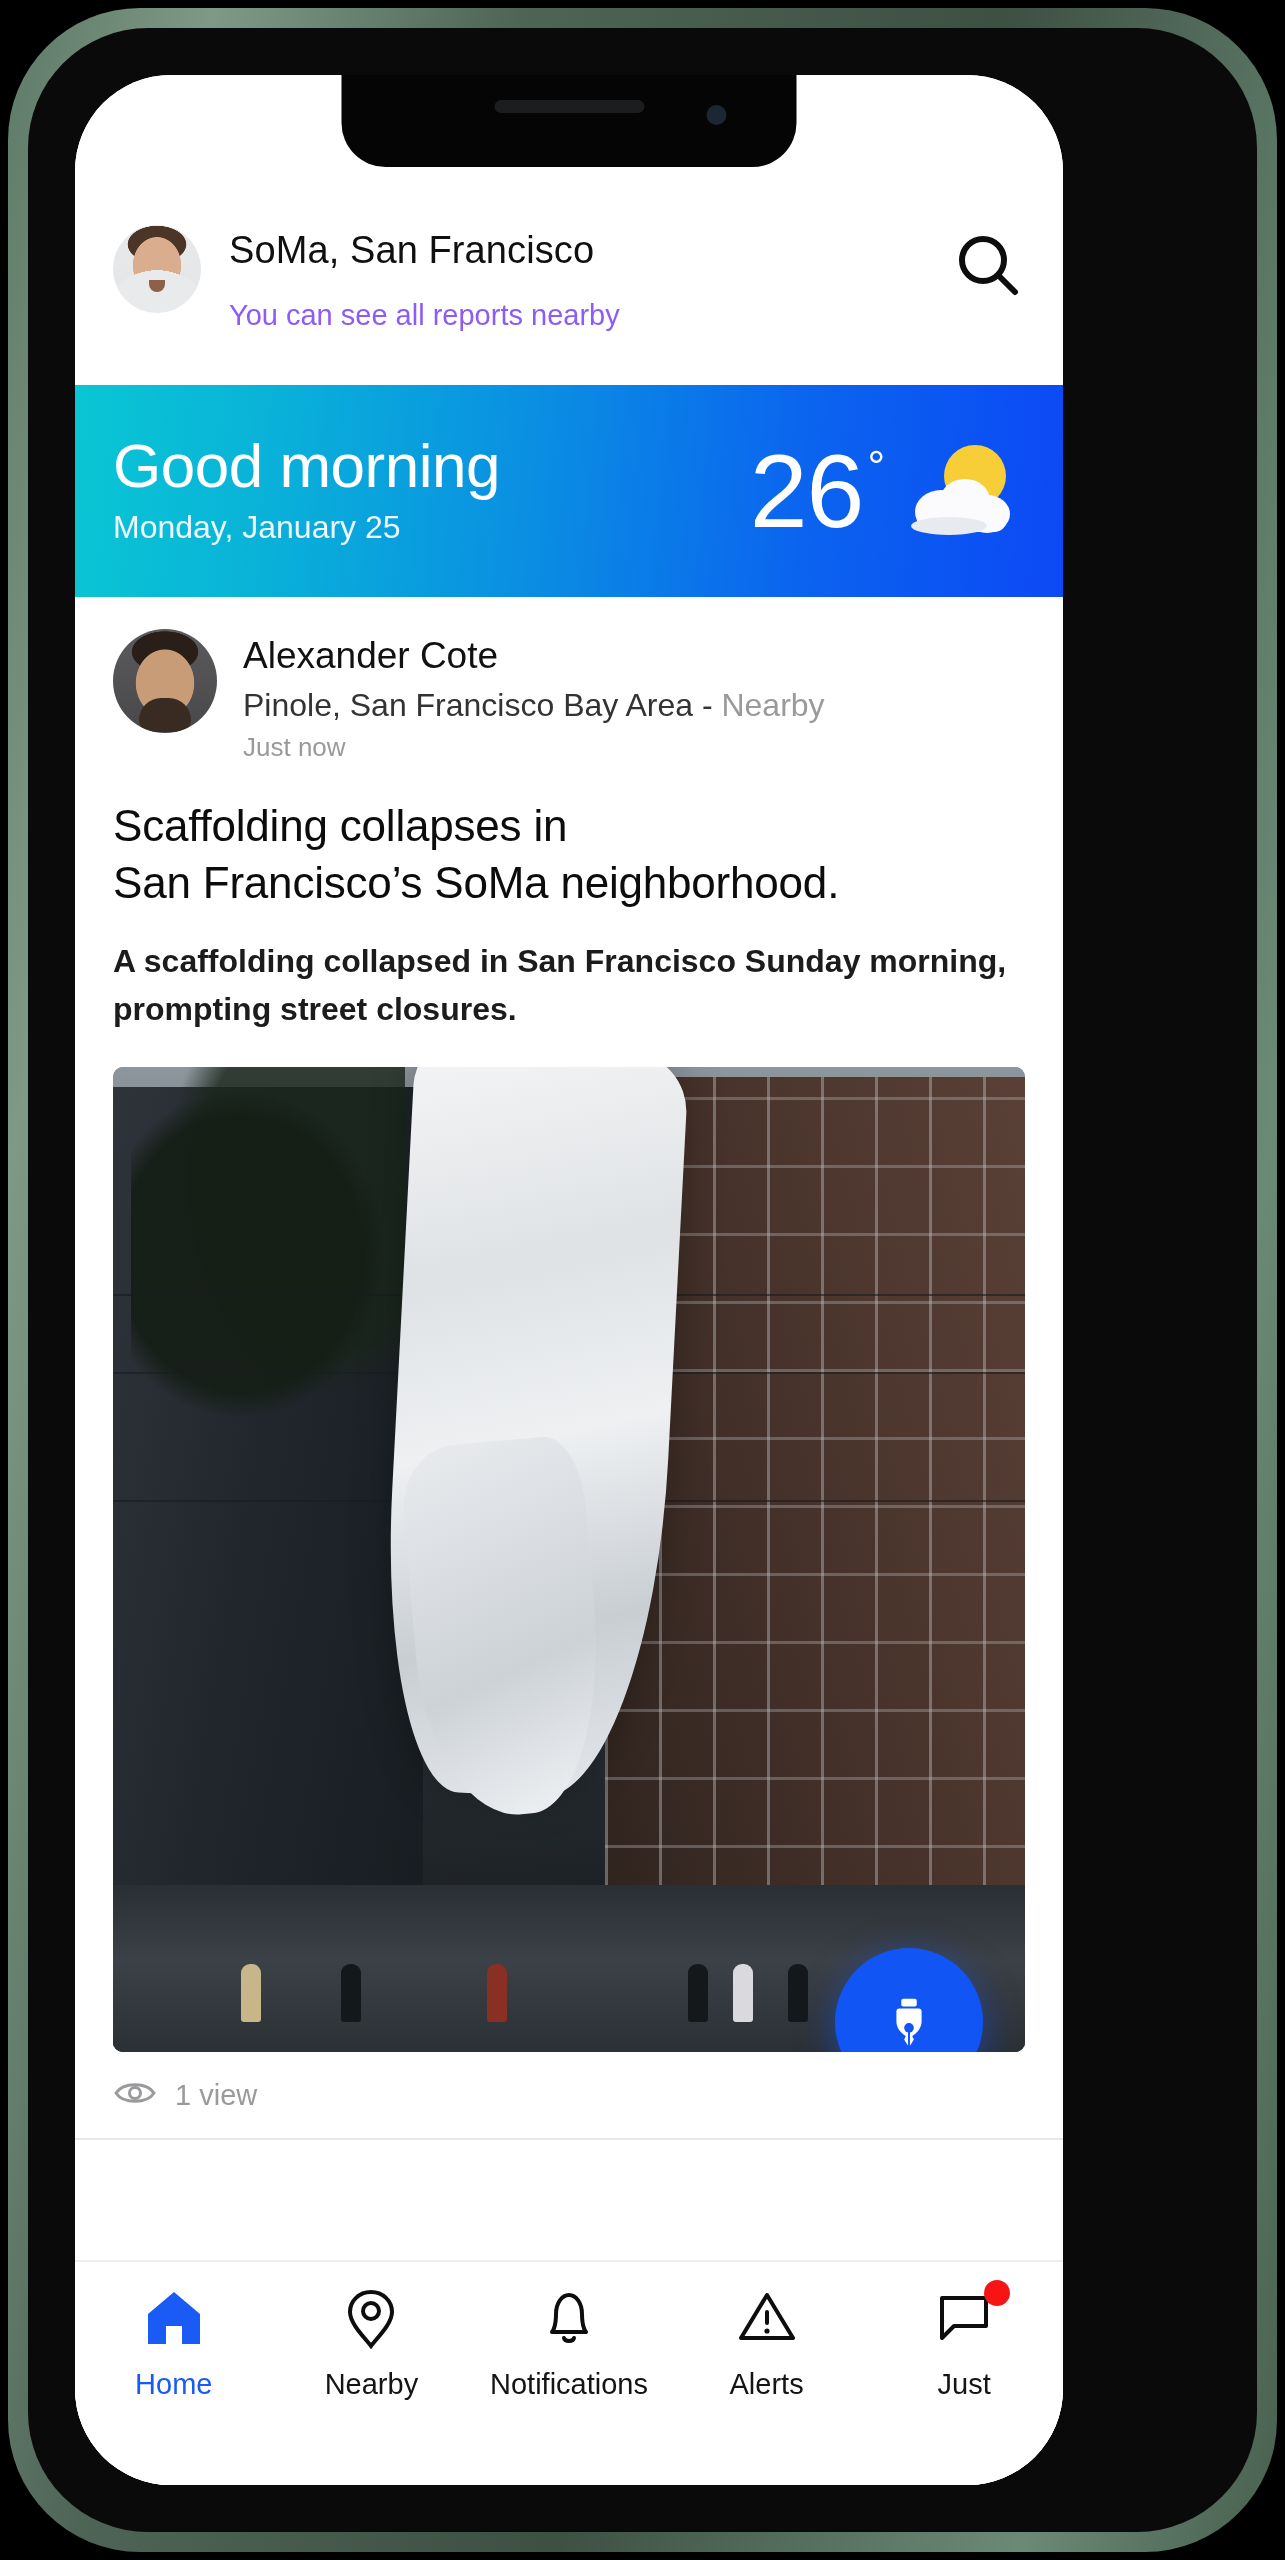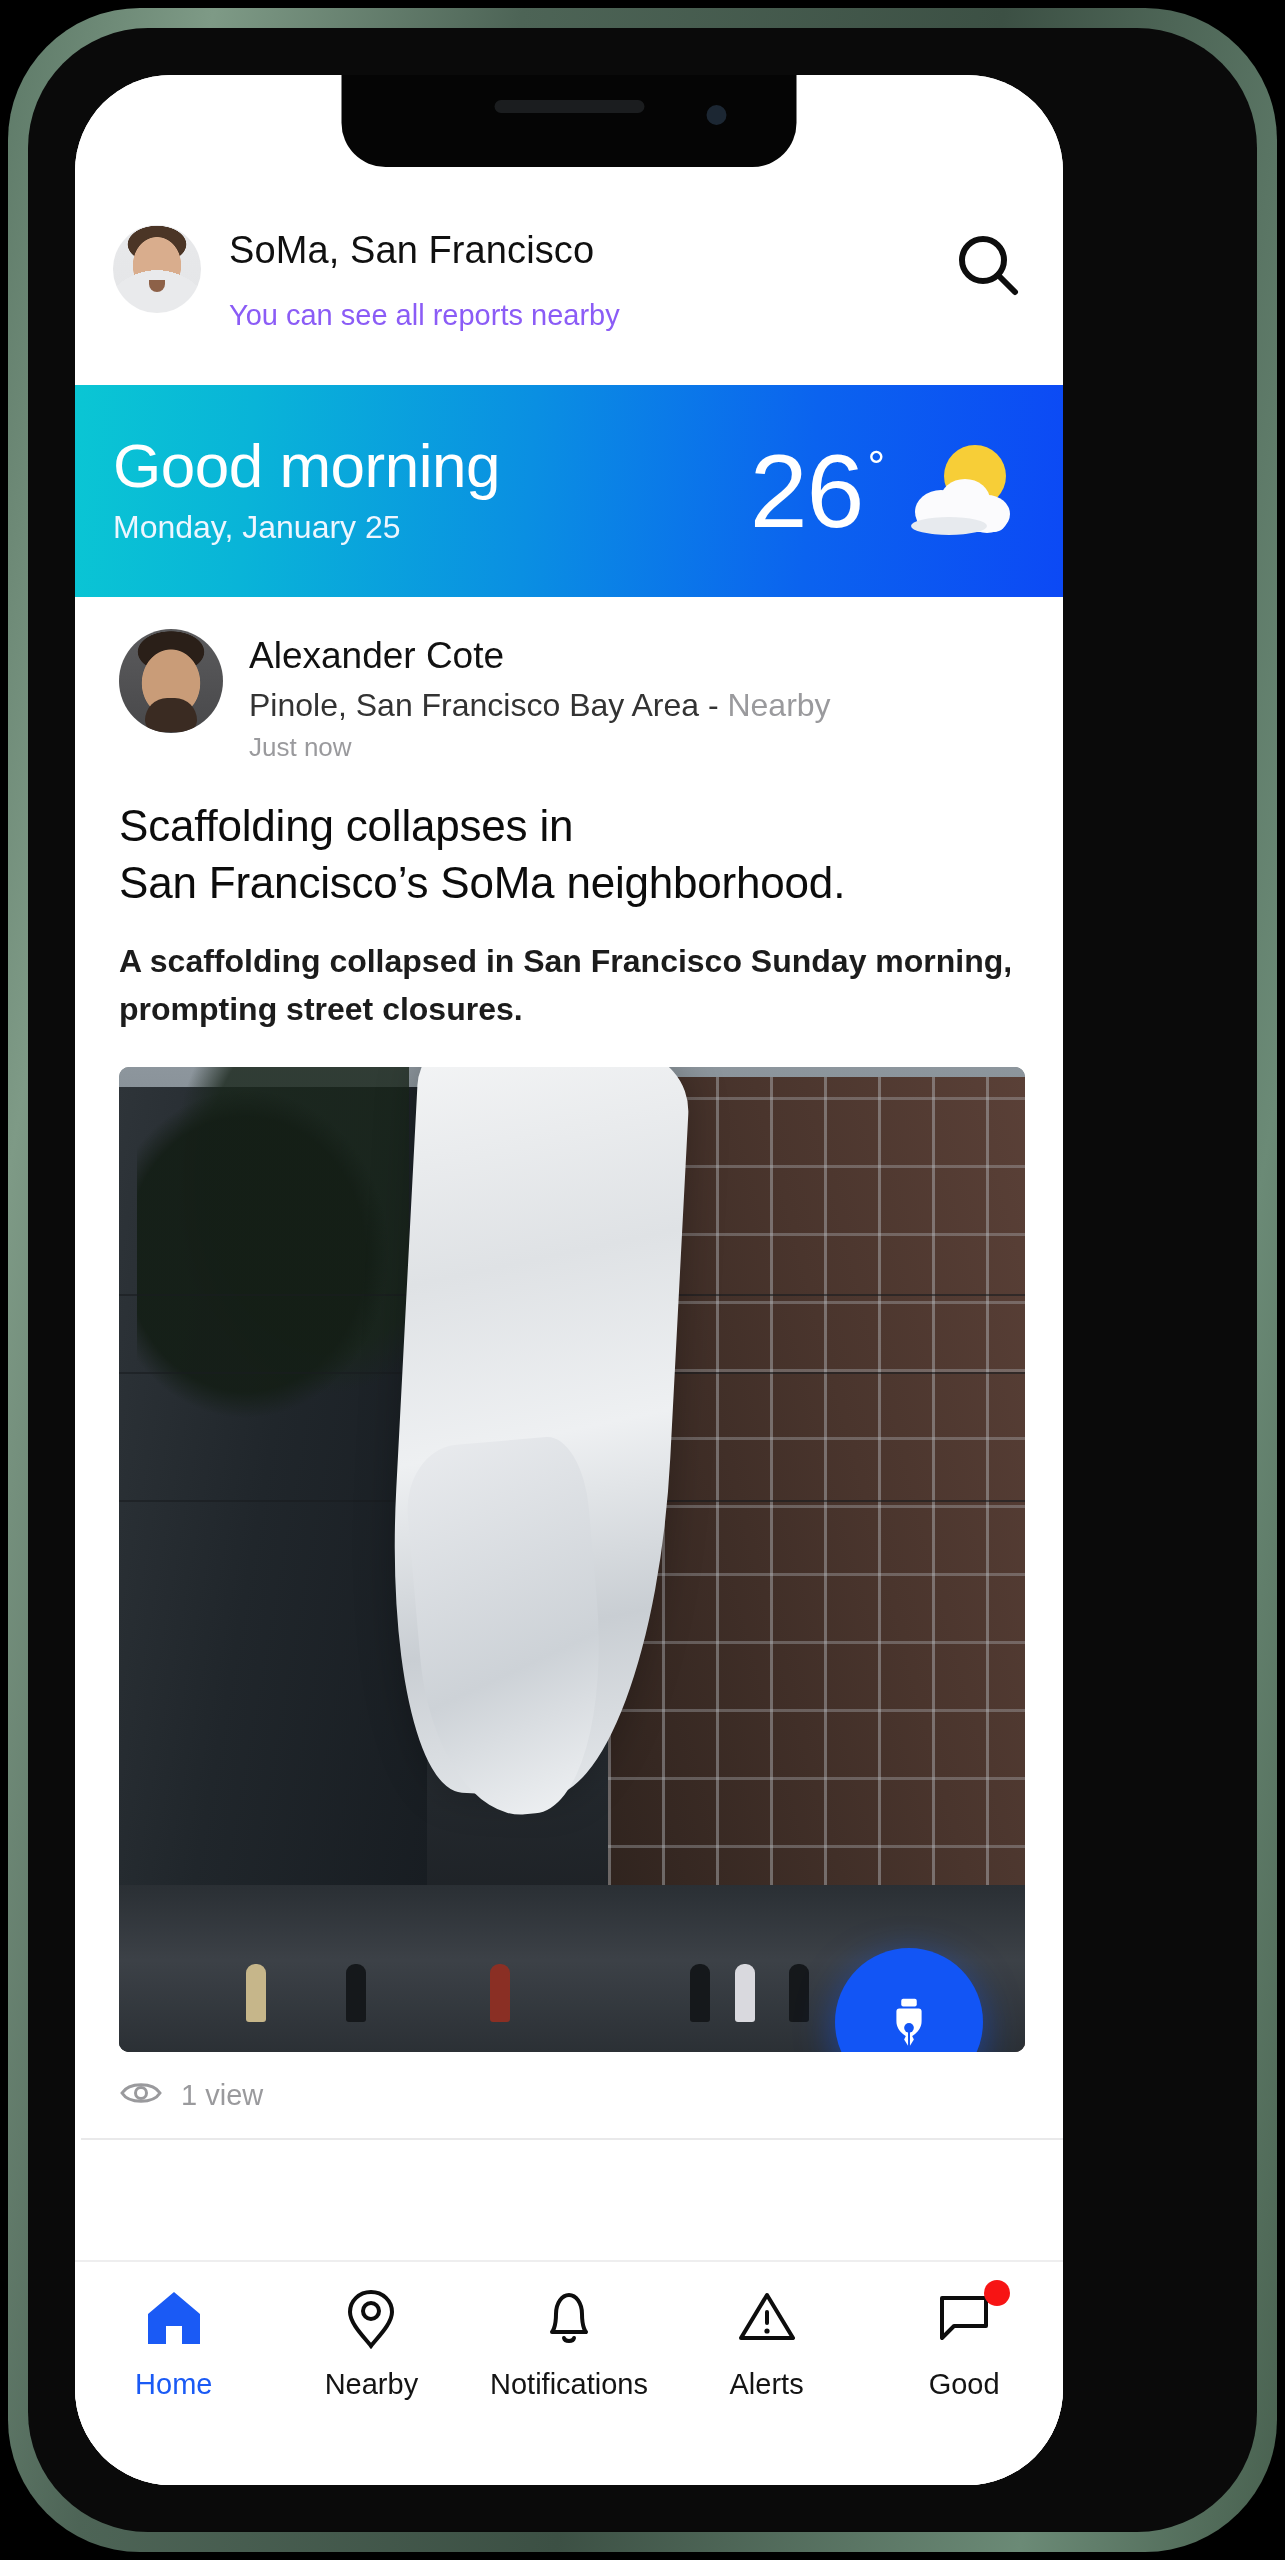--- a/index.html
+++ b/index.html
@@ -161,21 +161,21 @@
     font-size: 44px;
     color: #ffffff;
     font-weight: 300;
     line-height: 44px;
     margin-top: 4px;
     margin-left: 4px;
   }
   #weather-icon { width: 120px; height: 110px; position: relative; }
 
   
-  #feed { position: absolute; left:0; top: 522px; width: 100%; bottom: 0; background:#fff;padding-left:6px; }
+  #feed { position: absolute; left:0; top: 522px; width: 100%; bottom: 0; background:#fff; }
   #post-head {
     display: flex;
     align-items: flex-start;
     padding: 32px 38px 0 38px;
   }
   #post-avatar {
     width: 104px; height: 104px;
     flex: 0 0 104px;
     border-radius: 50%;
     overflow: hidden;
@@ -513,21 +513,21 @@
           <span class="nav-label">Alerts</span>
         </div>
 
         <div class="nav-item">
           <span class="nav-icon">
             <svg viewBox="0 0 64 64" width="64" height="64" aria-hidden="true">
               <path d="M10 12 H54 V40 H22 L10 52 Z" fill="none" stroke="#0d0d0d" stroke-width="4" stroke-linejoin="round"></path>
             </svg>
             <span id="chat-badge"></span>
           </span>
-          <span class="nav-label">Good</span>
+          <span class="nav-label">Just</span>
         </div>
 
       </div>
       <div id="home-indicator"></div>
 
     </div>
   </div>
 </div>
 
 </body></html>

